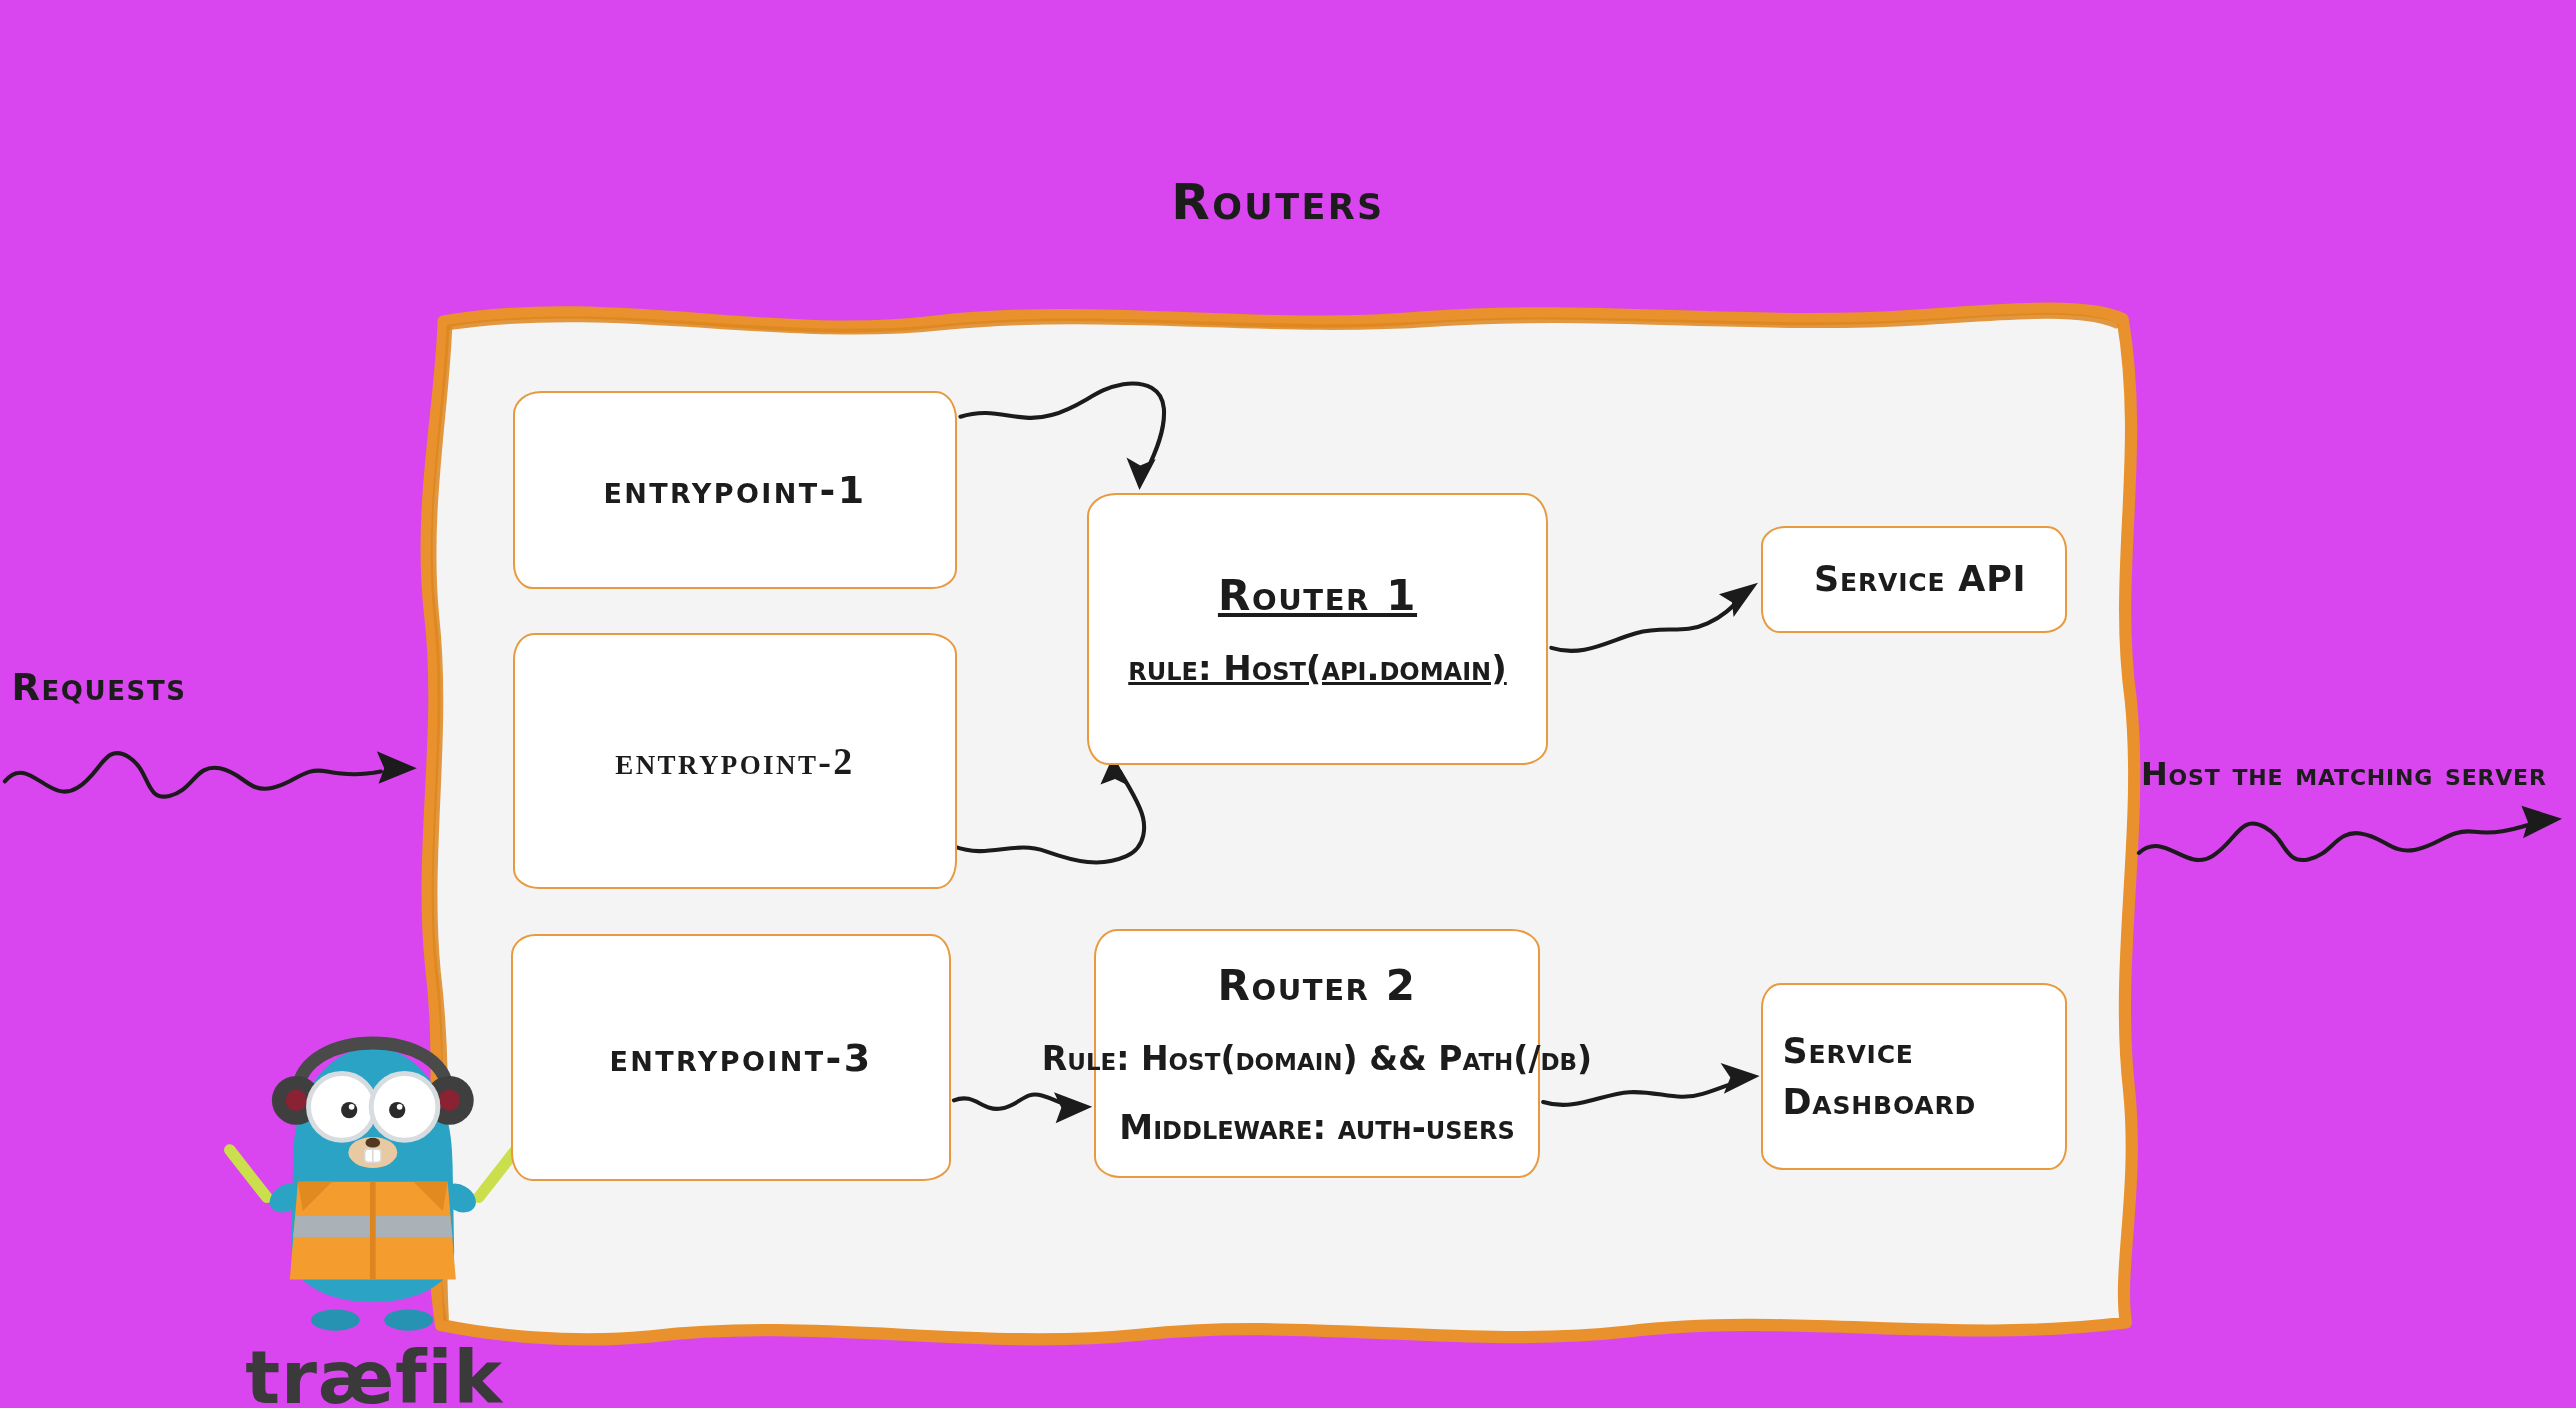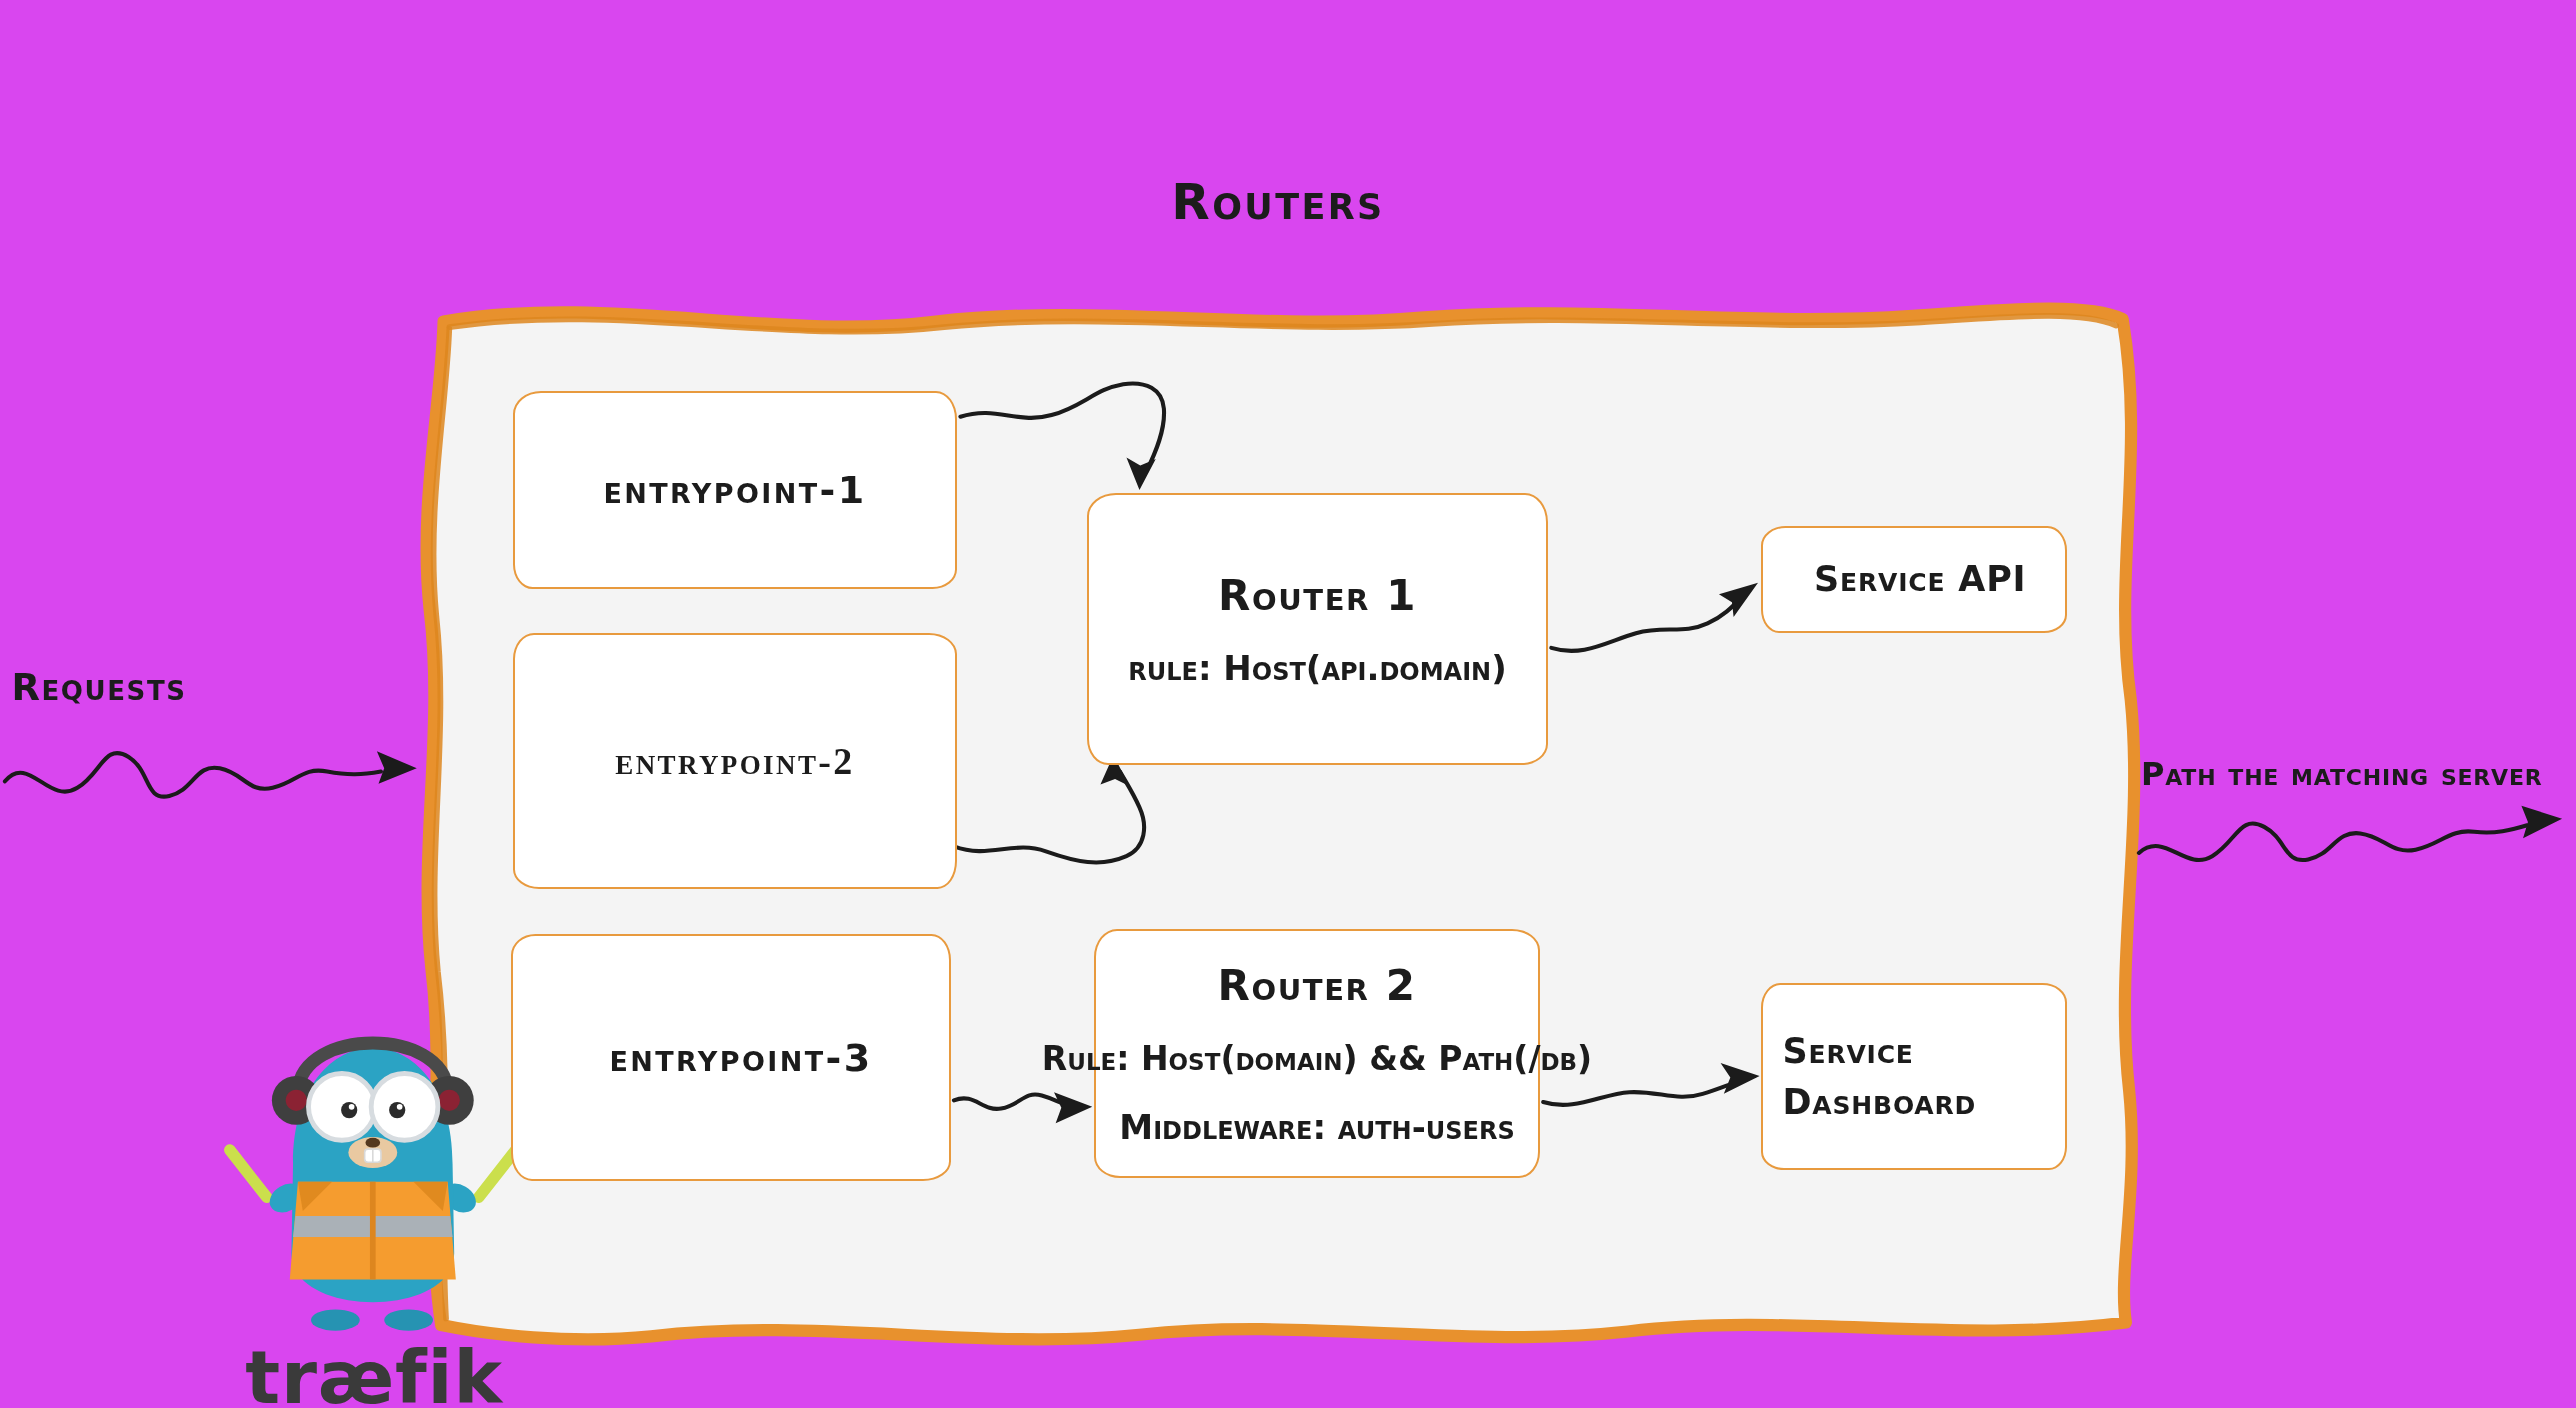--- a/index.html
+++ b/index.html
@@ -41,21 +41,21 @@
     font-size: 38px; font-weight: 600; letter-spacing: 2.4px;
   }
   .entry1 { left: 513px; top: 391px; width: 444px; height: 198px;
             border-radius: 28px 21px 24.4px 19.5px / 23px 28px 19.5px 24.4px; }
   .entry2 { left: 513px; top: 633px; width: 444px; height: 256px;
             border-radius: 21px 28px 19.5px 26px / 26px 21px 28px 19.5px; font-family: Liberation Serif, serif; }
   .entry3 { left: 511px; top: 934px; width: 440px; height: 247px;
             border-radius: 24.4px 19.5px 28px 21px / 21px 26px 19.5px 28px; padding-left: 20px; }
 
   .router1 { left: 1087px; top: 493px; width: 461px; height: 272px; gap: 28px;
-             border-radius: 29px 23px 26px 21px / 23px 29px 21px 26px; }
+             border-radius: 29px 23px 26px 21px / 23px 29px 21px 26px; text-decoration: underline; }
   .router2 { left: 1094px; top: 929px; width: 446px; height: 249px; gap: 29px;
              border-radius: 23px 28px 21px 26px / 28px 21px 26px 21px; }
   .router-name  { font-size: 42px; font-weight: 600; letter-spacing: 1.6px; white-space: nowrap; }
   .router1 .router-rule { font-size: 34px; font-weight: 600; white-space: nowrap; }
   .router2 .router-rule { font-size: 33px; font-weight: 600; white-space: nowrap; }
   .router-mw    { font-size: 34px; font-weight: 600; white-space: nowrap; }
 
   .service {
     font-size: 35px; font-weight: 600; letter-spacing: 0.8px; line-height: 1.45;
     padding: 0 19.5px;
@@ -210,21 +210,21 @@
       <ellipse cx="458" cy="1416" rx="30" ry="19" fill="#E9C9A1"></ellipse>
       <ellipse cx="458" cy="1404" rx="9" ry="6" fill="#53381F"></ellipse>
       <rect x="448" y="1412" width="20" height="16" rx="4" fill="#FFFFFF" stroke="#D9D9D9" stroke-width="2"></rect>
       <line x1="458" y1="1412" x2="458" y2="1428" stroke="#D9D9D9" stroke-width="2"></line>
     </g>
   </svg>
 
   <div class="title sc">Routers</div>
 
   <div class="requests-label sc">Requests</div>
-  <div class="calls-label sc">Path the matching server</div>
+  <div class="calls-label sc">Host the matching server</div>
 
   <div class="box entry entry1 sc">
     <span>entrypoint-1</span>
   </div>
   <div class="box entry entry2 sc">
     <span>entrypoint-2</span>
   </div>
   <div class="box entry entry3 sc">
     <span>entrypoint-3</span>
   </div>

